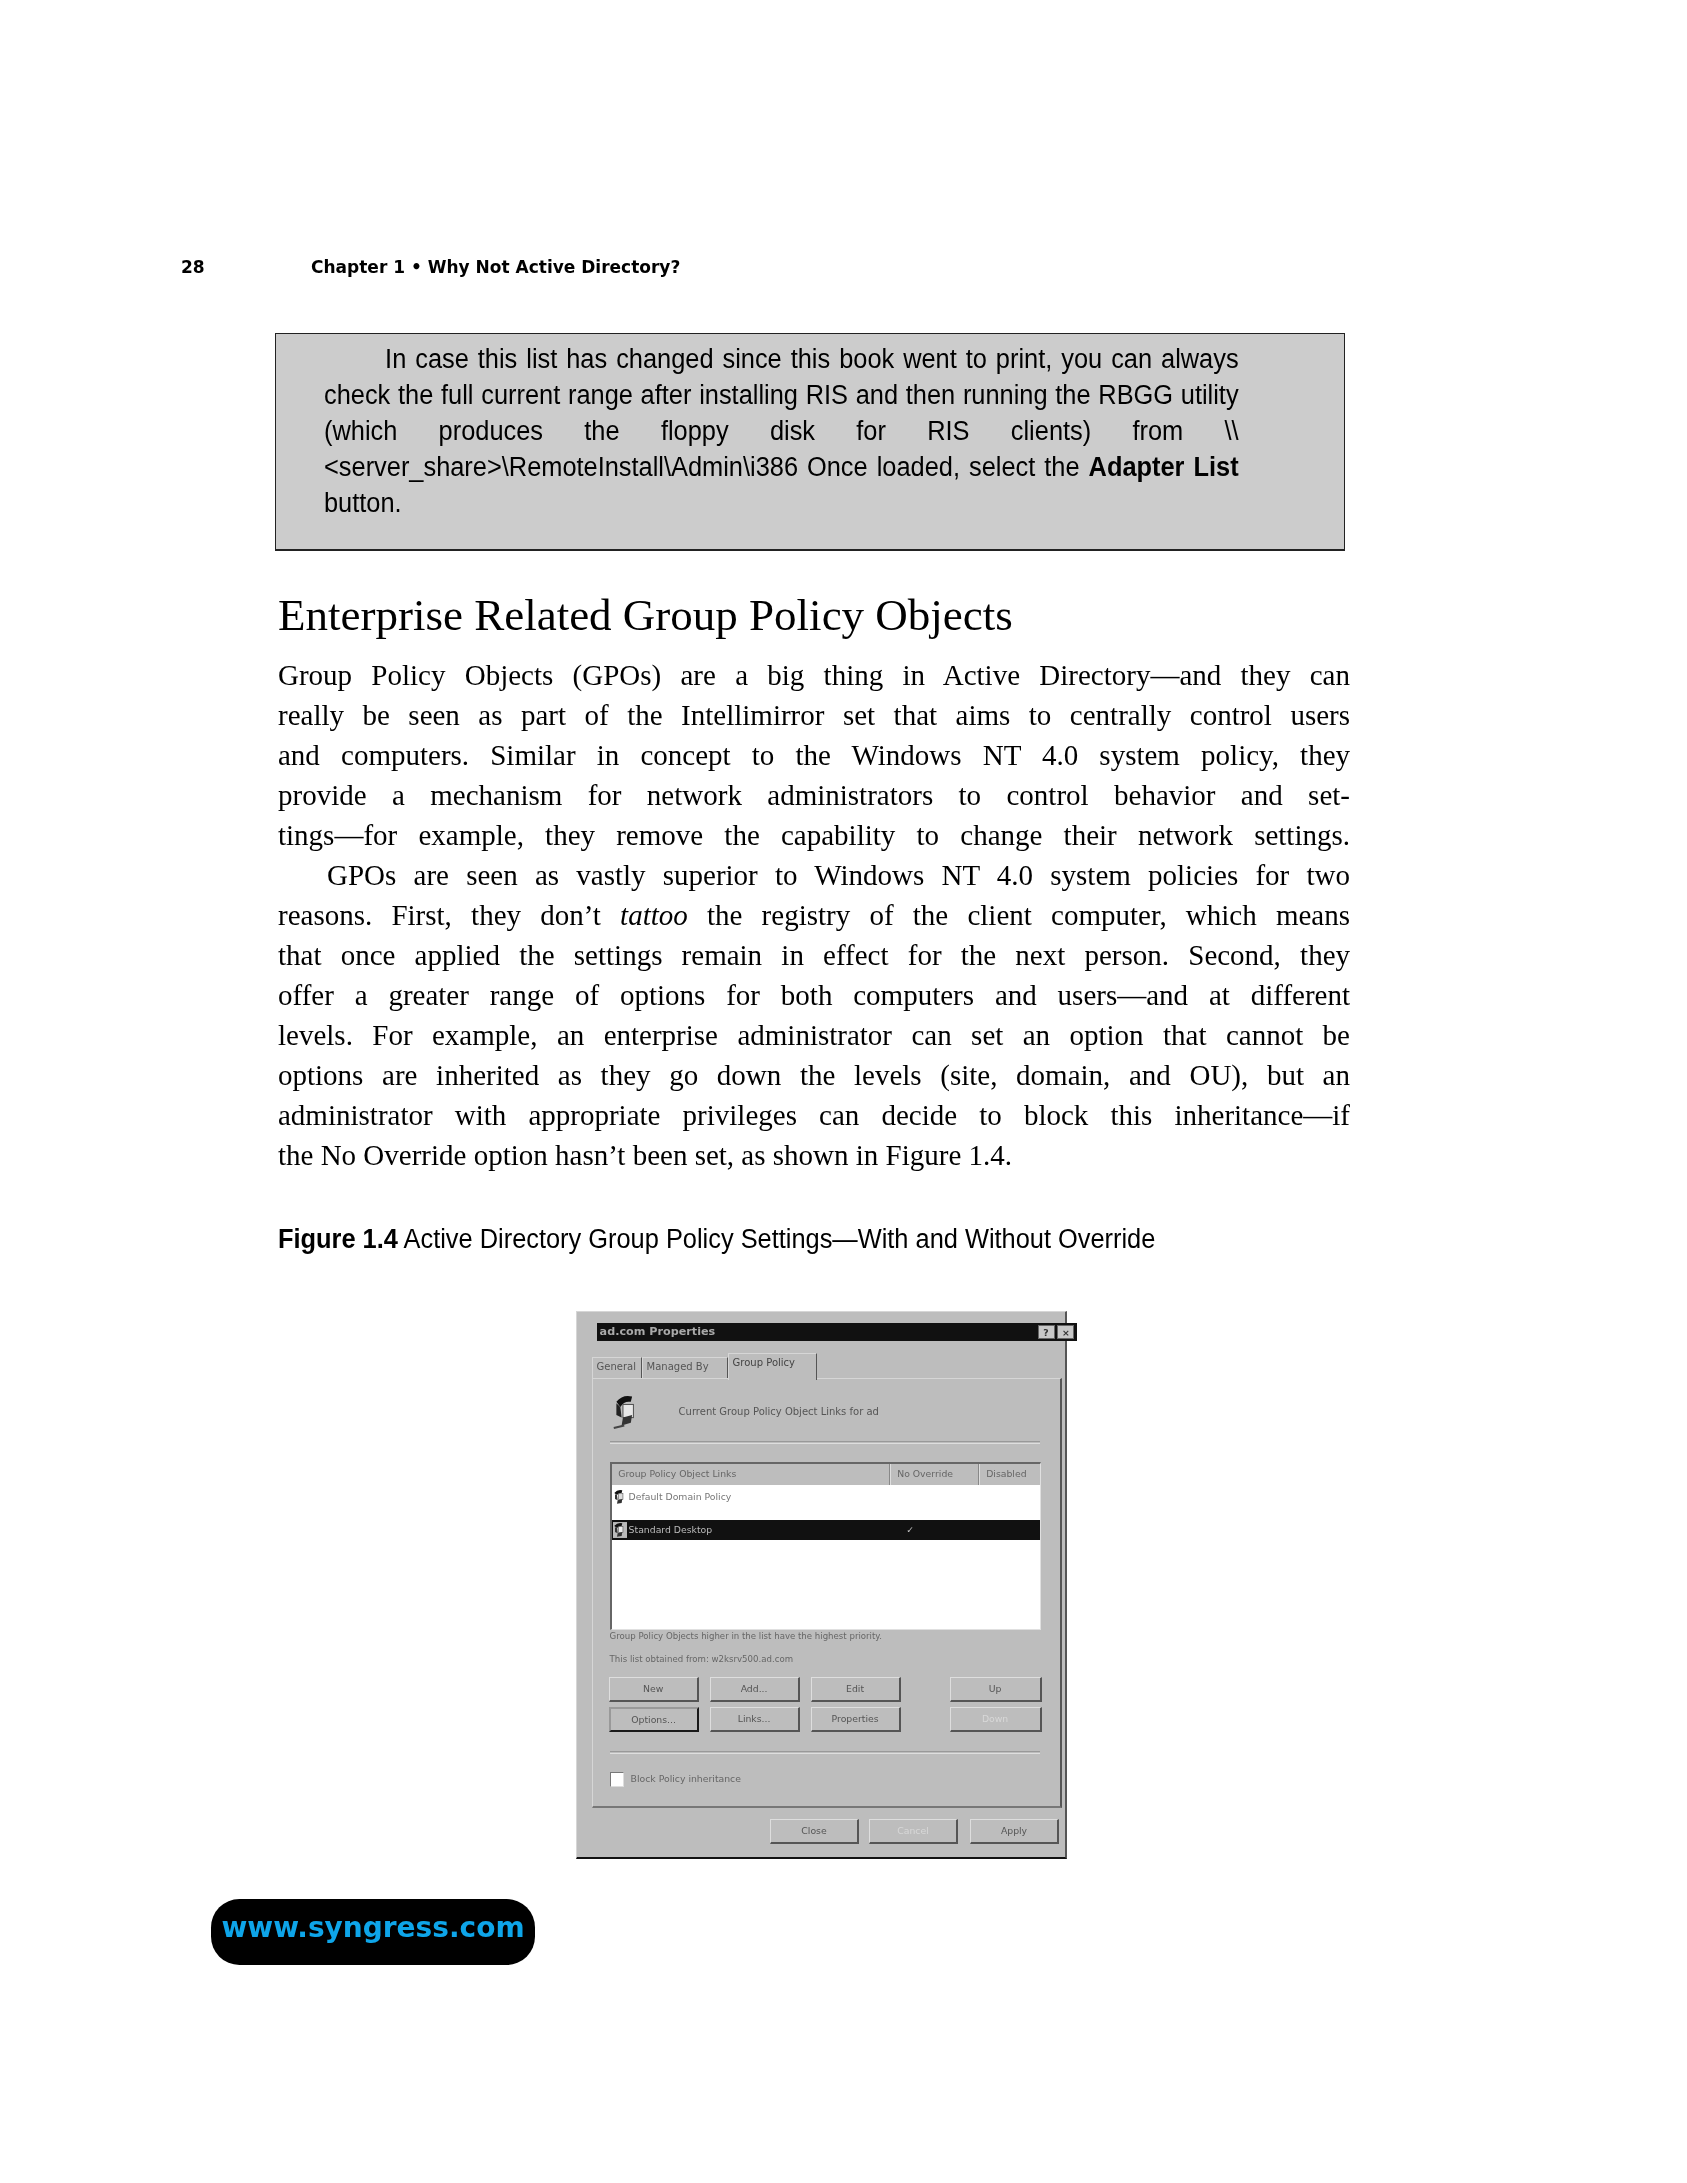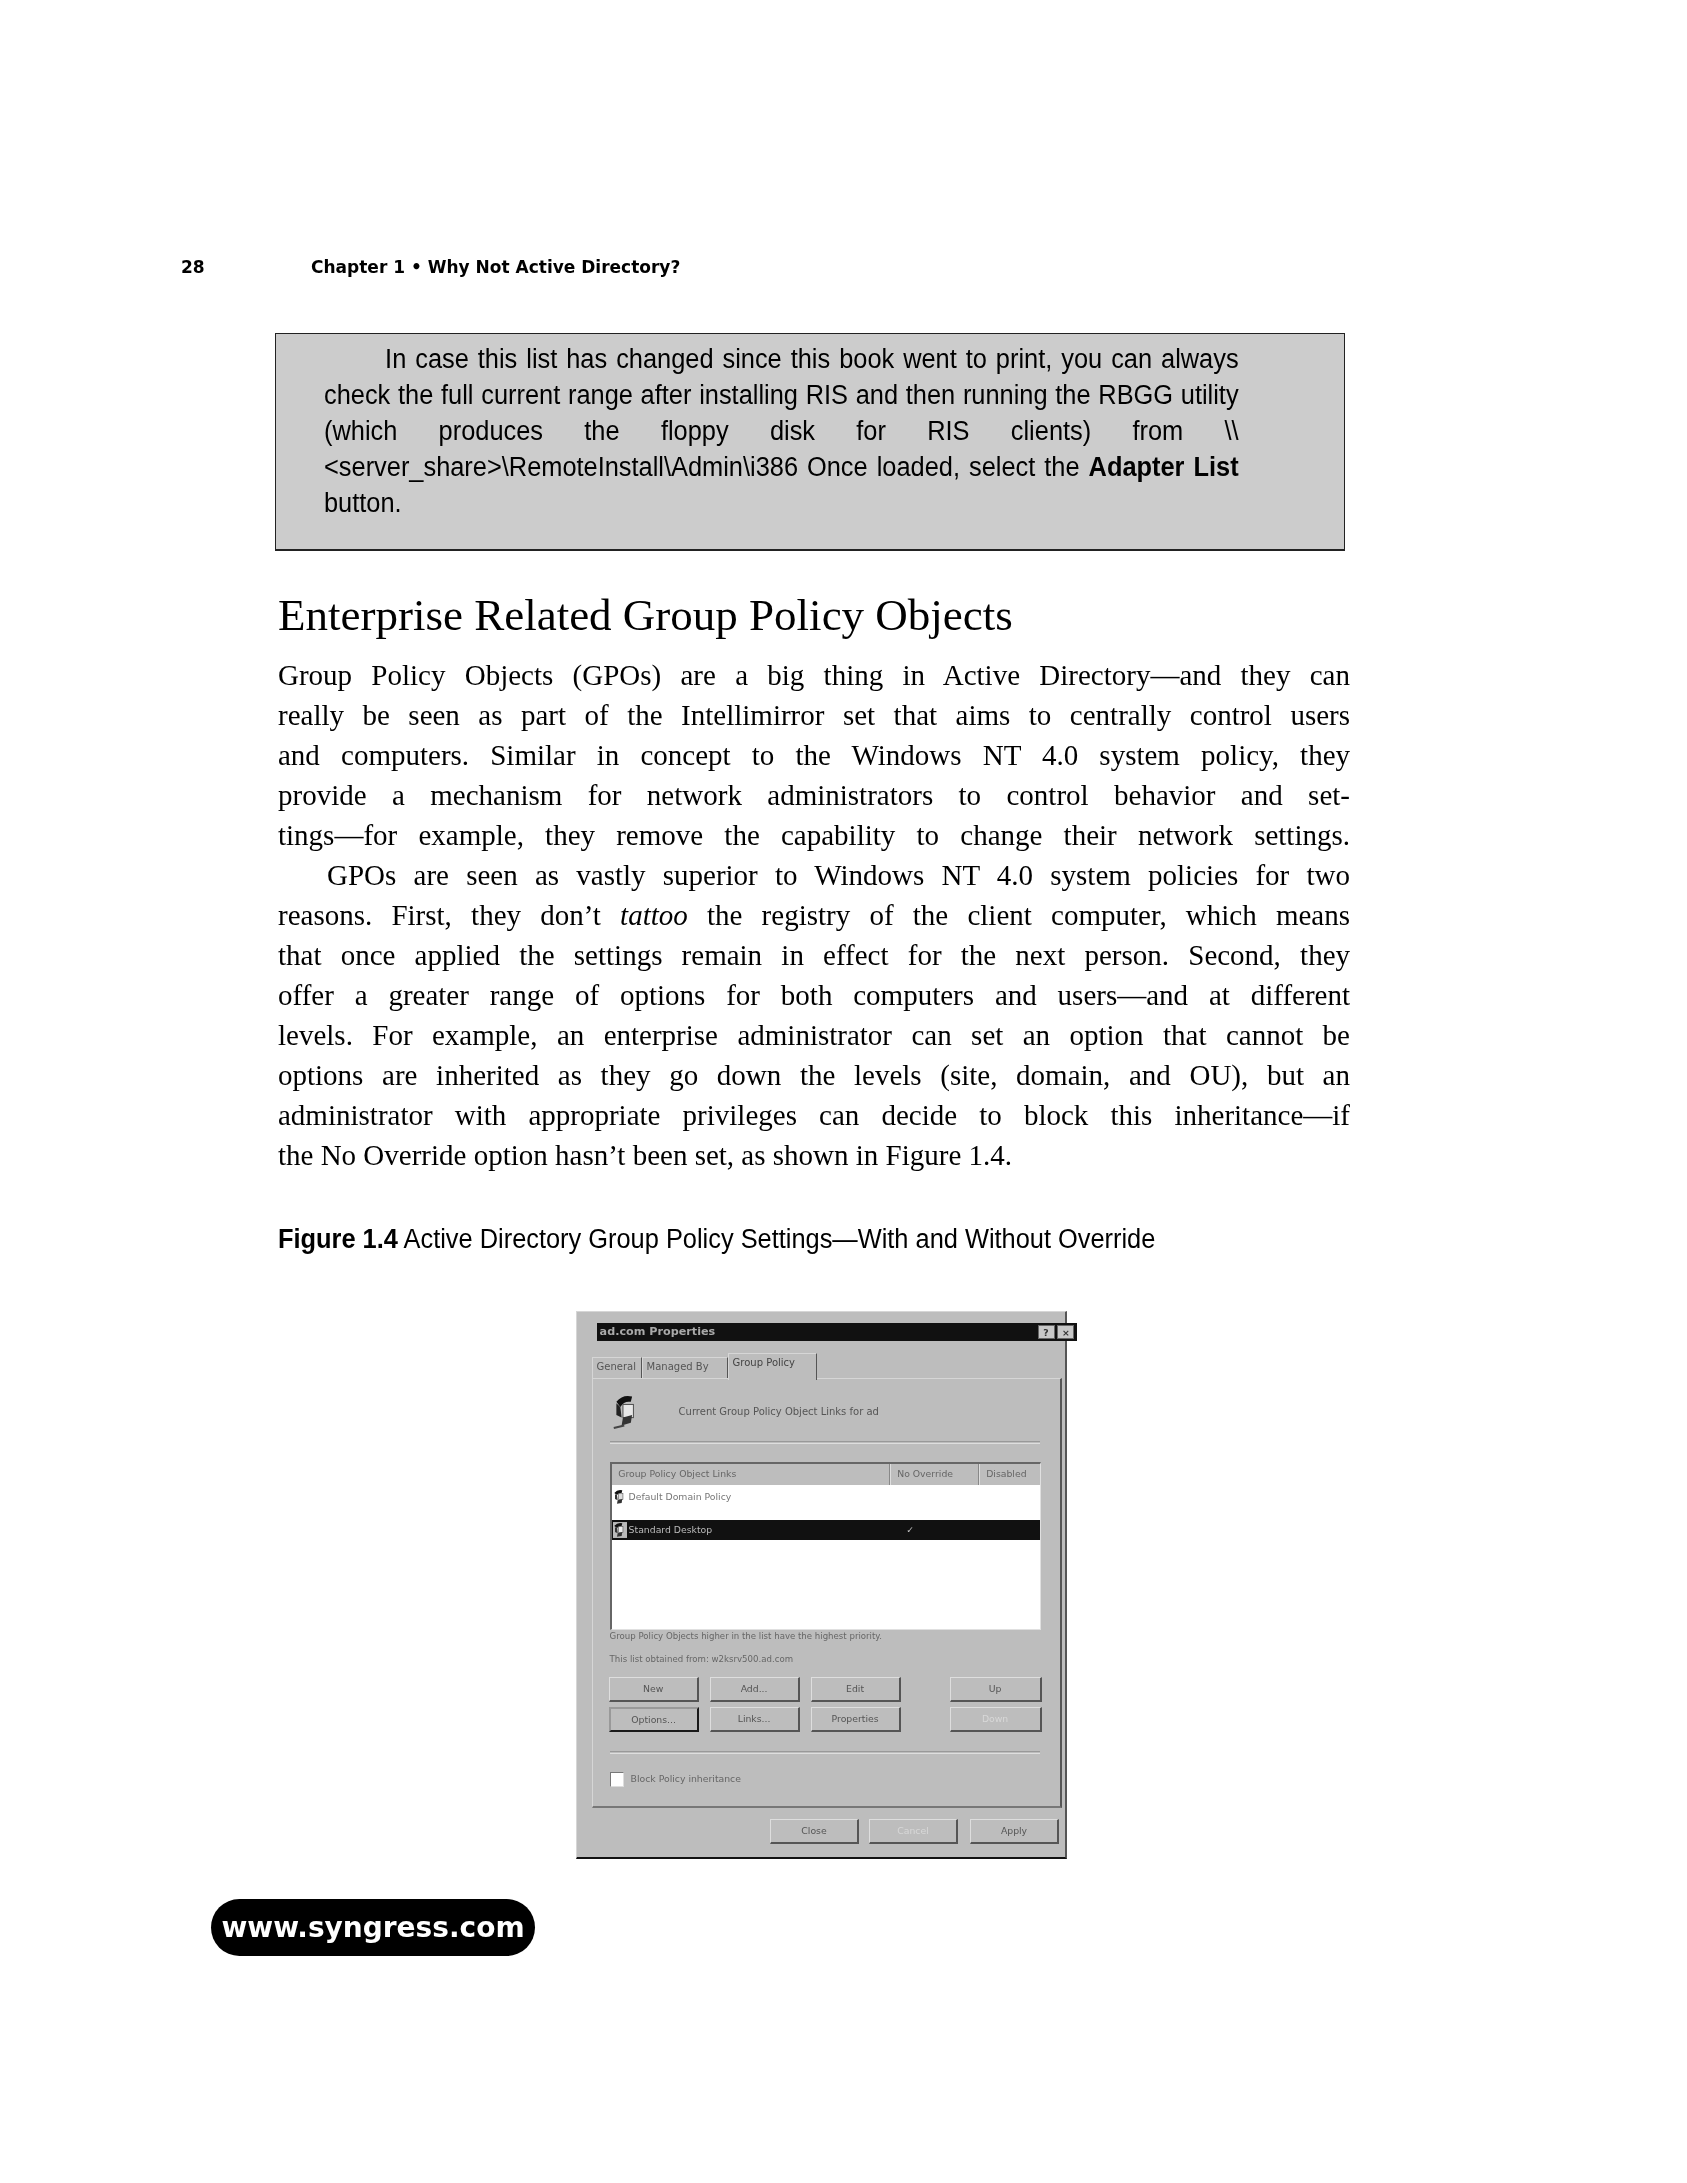--- a/index.html
+++ b/index.html
@@ -53,21 +53,21 @@
   .d-row.sel { background: #111; color: #bbb; margin-top: 12px; }
   .d-row.normal { color: #777; }
   .d-status { position: absolute; left: 17px; font-size: 8.6px; color: #666; white-space: nowrap; }
   .btn { position: absolute; height: 25px; background: #bdbdbd; border-top: 1.3px solid #dedede; border-left: 1.3px solid #dedede; border-right: 2px solid #555; border-bottom: 2px solid #555; text-align: center; line-height: 21px; font-size: 9.3px; color: #555; }
   .btn.default { border: 2px solid #1a1a1a; border-top-color: #999; border-left-color: #999; }
   .btn.disabled { color: #d8d8d8; }
   .cbx { position: absolute; left: 17px; top: 393px; width: 14.6px; height: 14.6px; background: #fff; border-top: 1.3px solid #777; border-left: 1.3px solid #777; border-right: 1.3px solid #ddd; border-bottom: 1.3px solid #ddd; }
   .cbx-label { position: absolute; left: 38px; top: 393px; font-size: 9.3px; color: #666; white-space: nowrap; line-height: 14.6px; }
 
   
-  .pill { left: 211px; top: 1899px; width: 324px; height: 57px; background: #000; border-radius: 28.4px; color: #ffffff; font-family: "DejaVu Sans", sans-serif; font-weight: bold; font-size: 28px; line-height: 57px; text-align: center; }
+  .pill { left: 211px; top: 1899px; width: 324px; height: 66px; background: #000; border-radius: 28.4px; color: #0ea5e9; font-family: "DejaVu Sans", sans-serif; font-weight: bold; font-size: 28px; line-height: 57px; text-align: center; }
 </style>
 </head>
 <body>
 
 <div class="abs run-head">
   <span class="pno">28</span>
   <span class="chap">Chapter 1 • Why Not Active Directory?</span>
 </div>
 
 <div class="abs note">

